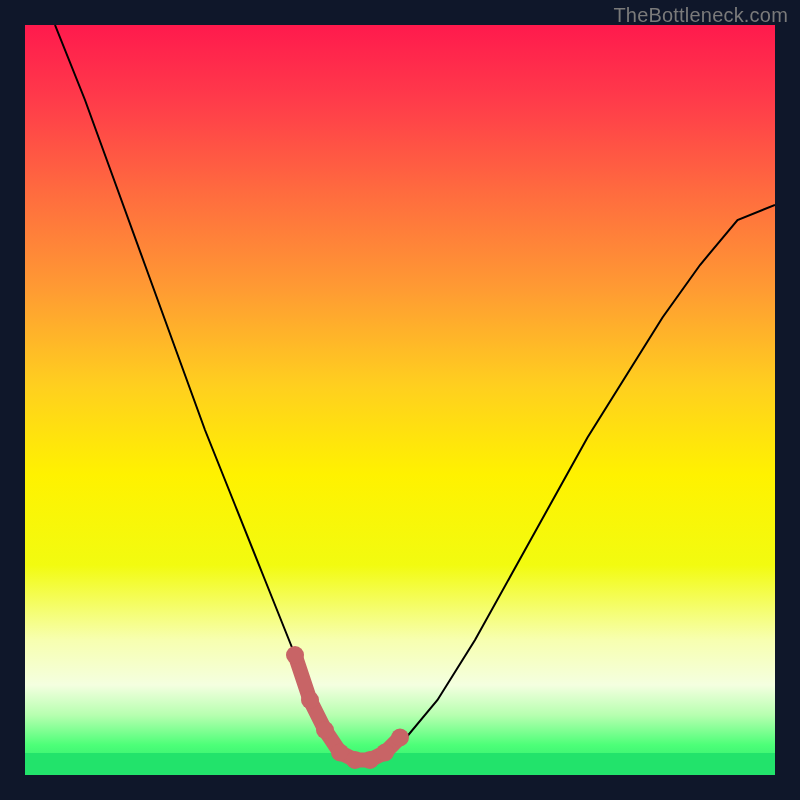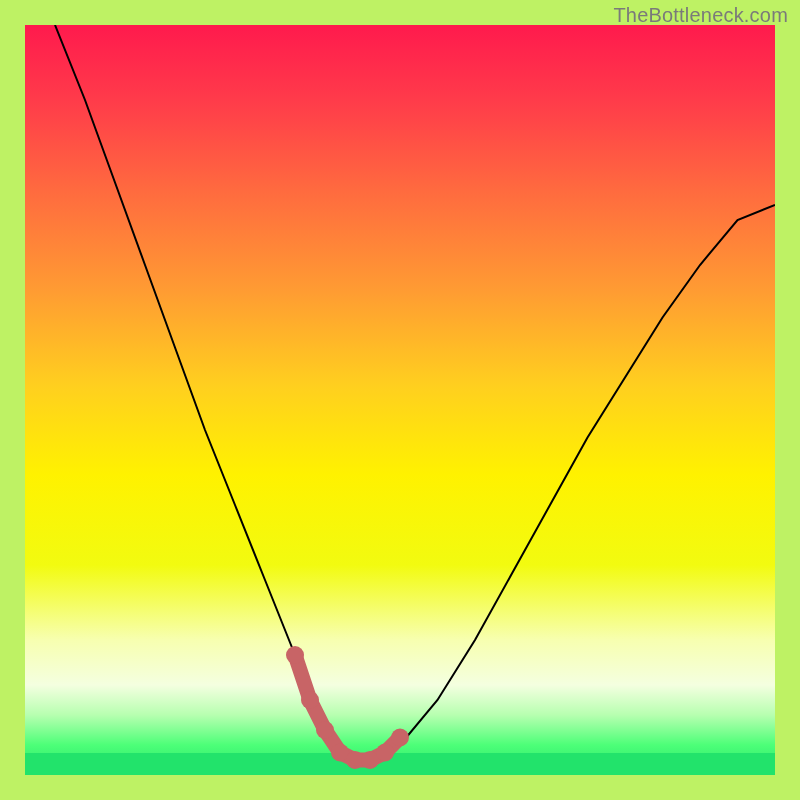--- a/index.html
+++ b/index.html
@@ -8,21 +8,21 @@
     width: 800px;
     height: 800px;
     background: #000000;
     overflow: hidden;
     font-family: Arial, Helvetica, sans-serif;
   }
   .stage {
     position: relative;
     width: 800px;
     height: 800px;
-    background: #bef264;
+    background: #0f172a;
   }
   .watermark {
     position: absolute;
     top: 4px;
     right: 12px;
     color: #7a7a7a;
     font-size: 20px;
     font-weight: 500;
     letter-spacing: 0.2px;
     z-index: 10;

